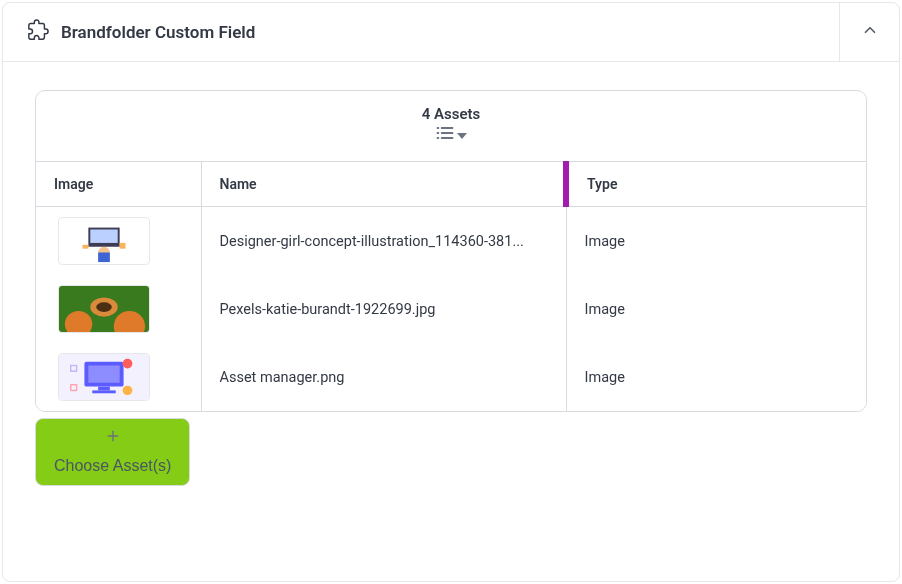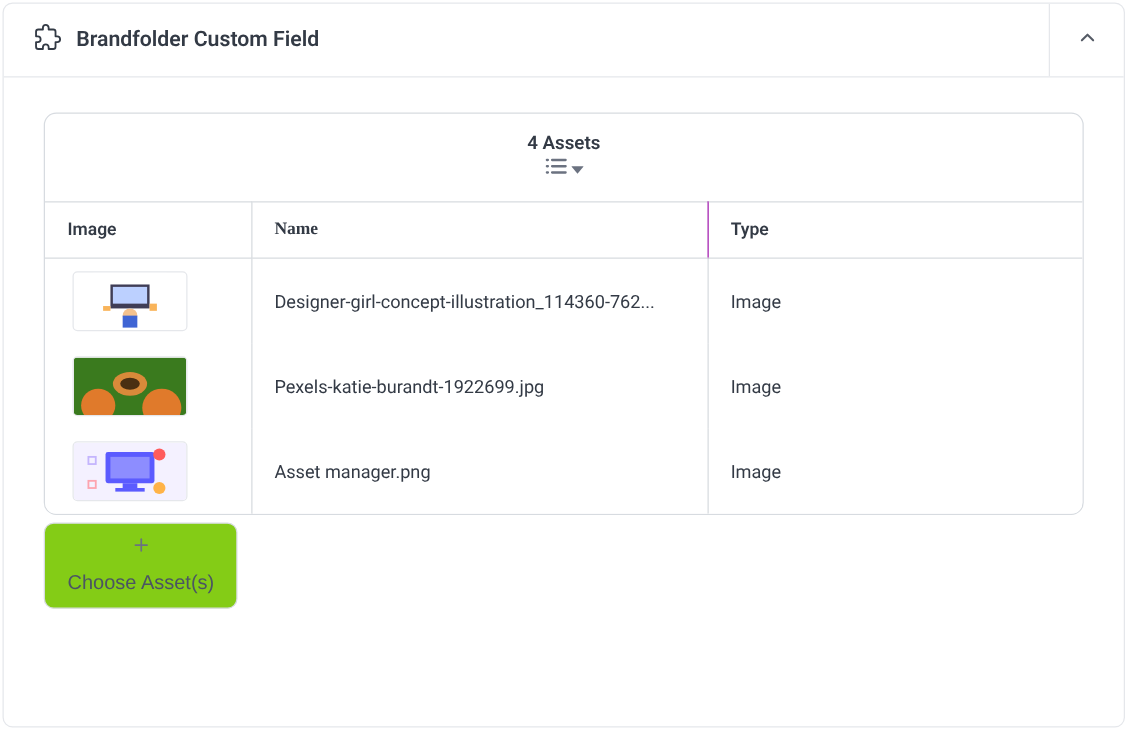--- a/index.html
+++ b/index.html
@@ -101,21 +101,21 @@
     text-align: left;
     font-size: 14px;
     font-weight: 600;
     color: #333a45;
     padding: 14px 18px;
     border-top: 1px solid #d7dbe0;
     border-bottom: 1px solid #d7dbe0;
     background: #fff;
   }
   .assets-table th.col-image { width: 165px; border-right: 1px solid #d7dbe0; }
-  .assets-table th.col-name  { border-right: 1px solid #a21caf; font-family: Liberation Serif, serif; }
+  .assets-table th.col-name  { border-right: 6px solid #a21caf; }
   .assets-table th.col-type  { width: 300px; }
   .assets-table td {
     padding: 10px 18px;
     font-size: 14.5px;
     color: #333a45;
     vertical-align: middle;
     background: #fff;
   }
   .assets-table td.col-image { border-right: 1px solid #d7dbe0; }
   .assets-table td.col-name  { border-right: 1px solid #d7dbe0; white-space: nowrap; overflow: hidden; text-overflow: ellipsis; }
@@ -217,21 +217,21 @@
                   <rect x="16" y="0" width="60" height="48" fill="#ffffff"></rect>
                   <rect x="30" y="10" width="32" height="20" fill="#3f3d56"></rect>
                   <rect x="32" y="12" width="28" height="14" fill="#bcd0ff"></rect>
                   <circle cx="46" cy="36" r="6" fill="#f4c28e"></circle>
                   <rect x="40" y="36" width="12" height="10" fill="#3f65d4"></rect>
                   <rect x="24" y="28" width="6" height="4" fill="#f9b45a"></rect>
                   <rect x="62" y="26" width="6" height="6" fill="#f9b45a"></rect>
                 </svg>
               </div>
             </td>
-            <td class="col-name">Designer-girl-concept-illustration_114360-762...</td>
+            <td class="col-name">Designer-girl-concept-illustration_114360-381...</td>
             <td class="col-type">Image</td>
           </tr>
 
           <tr>
             <td class="col-image">
               <div class="thumb">
                 <svg viewBox="0 0 92 48" preserveAspectRatio="none">
                   <rect width="92" height="48" fill="#3a7a1e"></rect>
                   <circle cx="20" cy="40" r="14" fill="#e07a2b"></circle>
                   <circle cx="72" cy="42" r="16" fill="#e07a2b"></circle>

